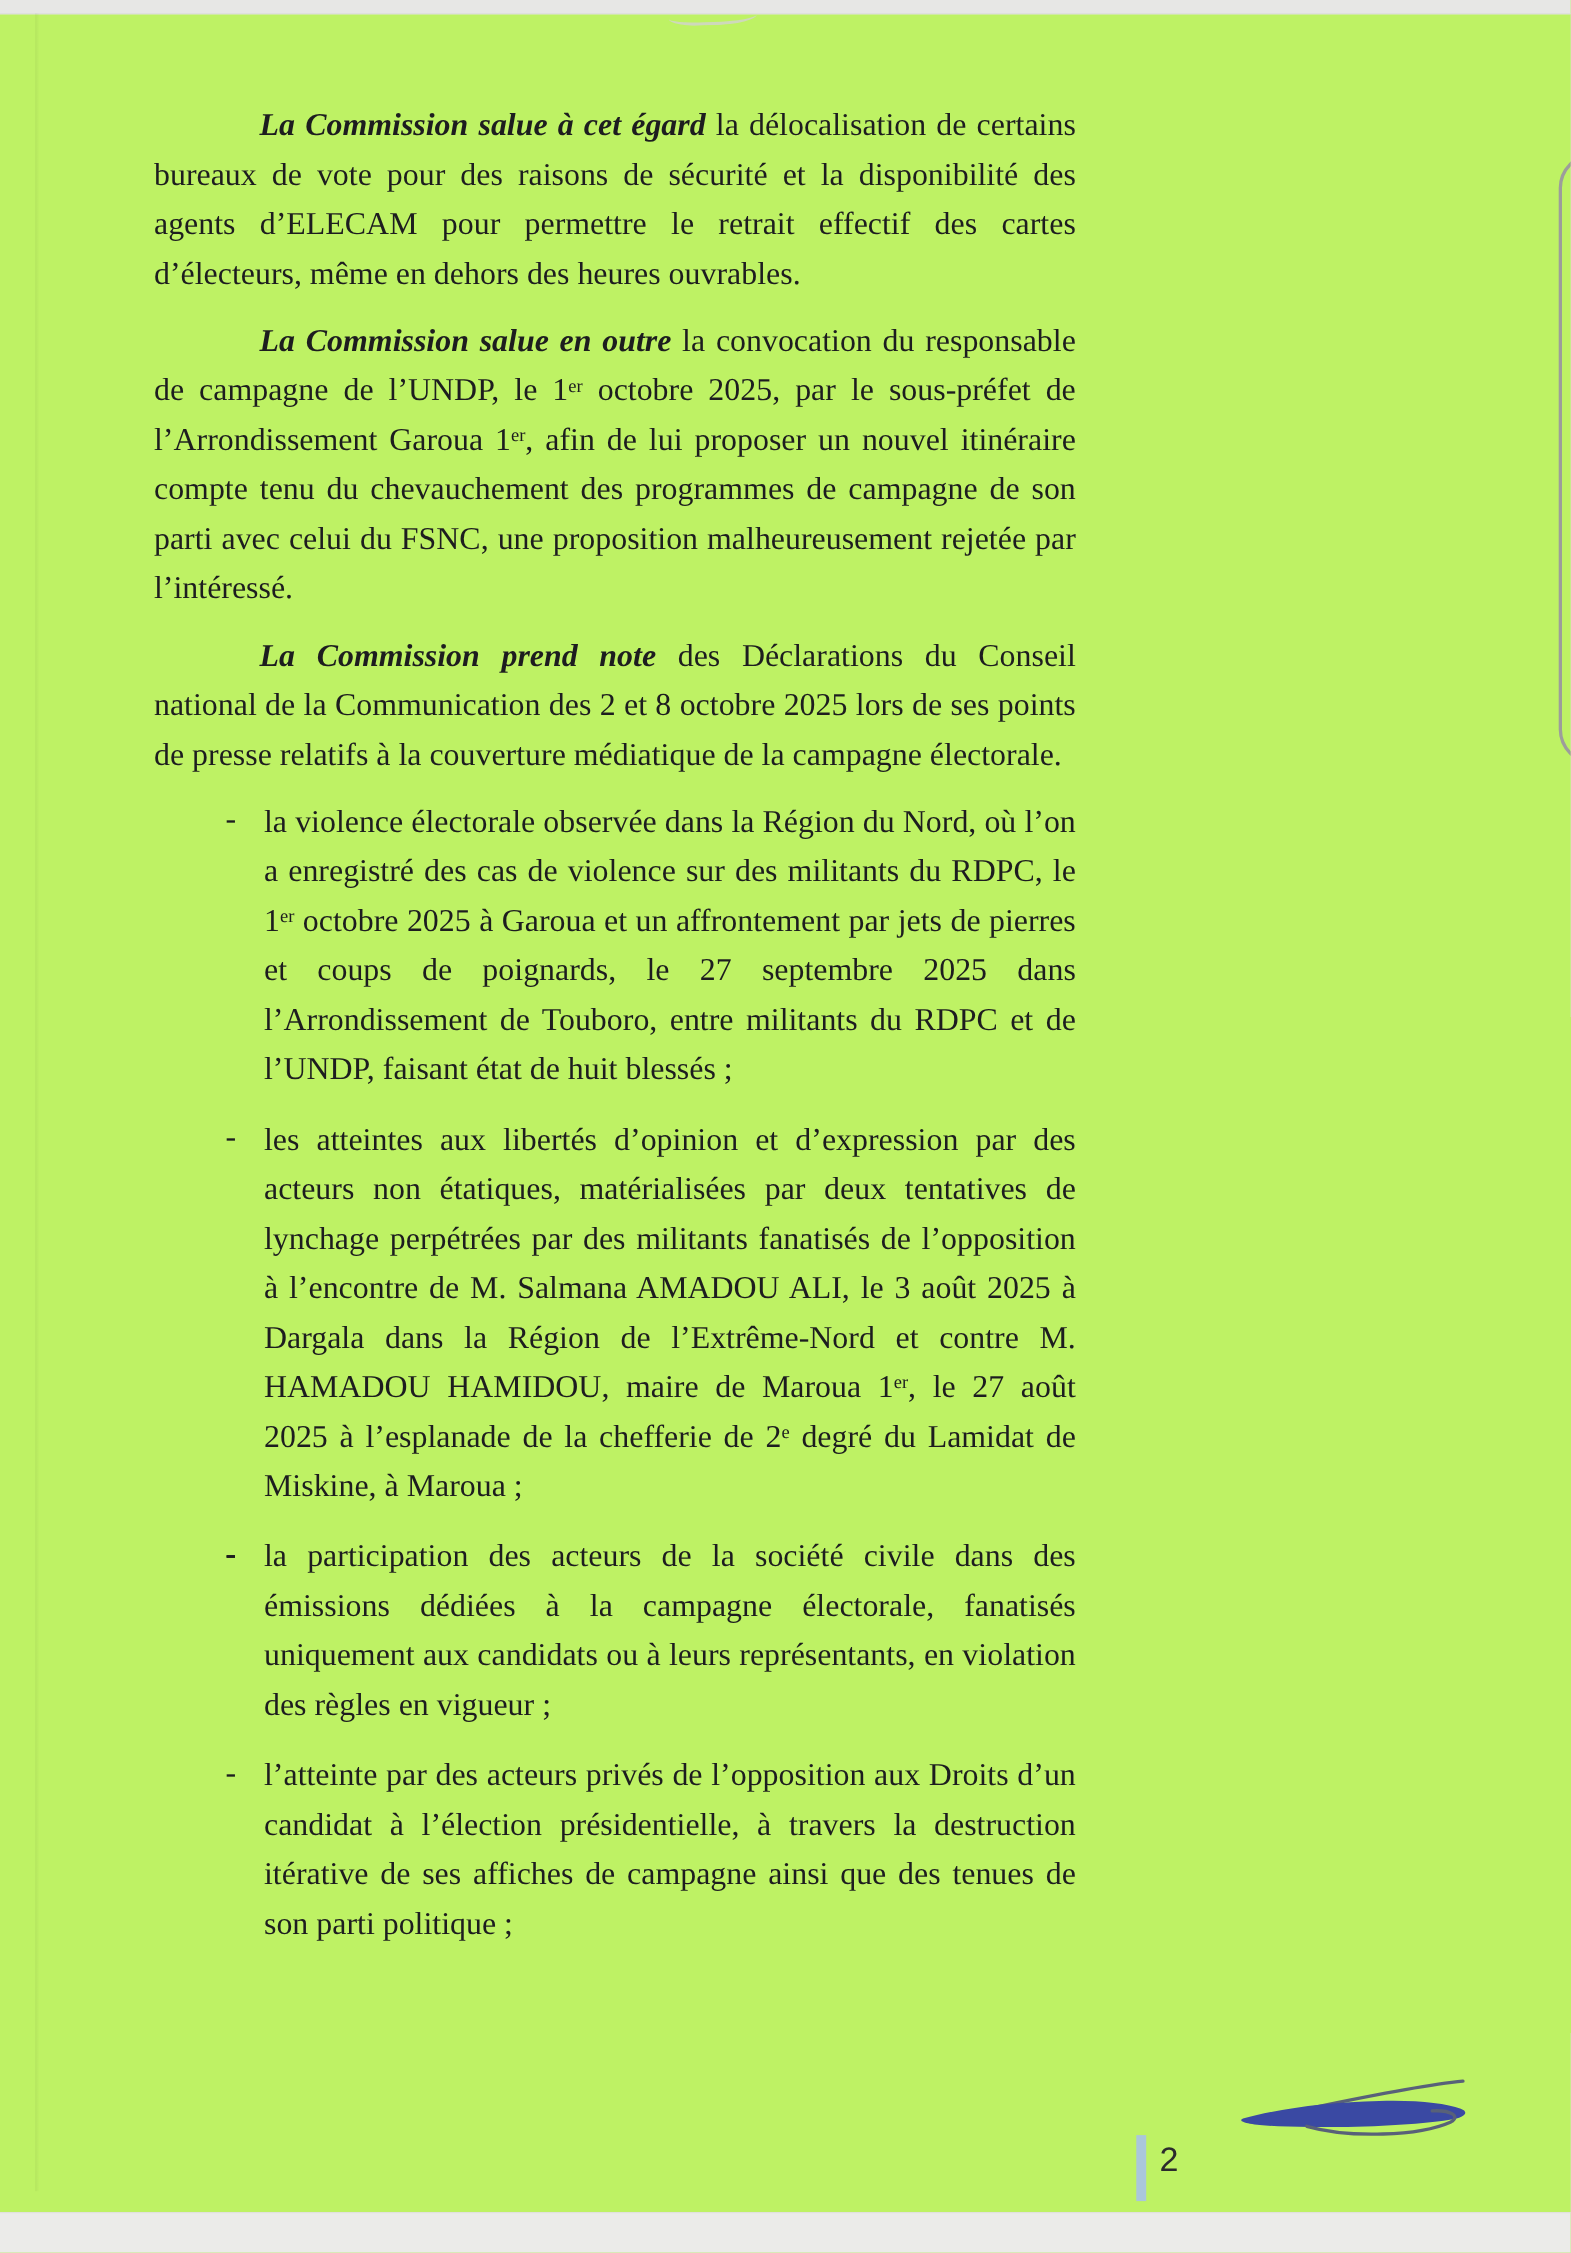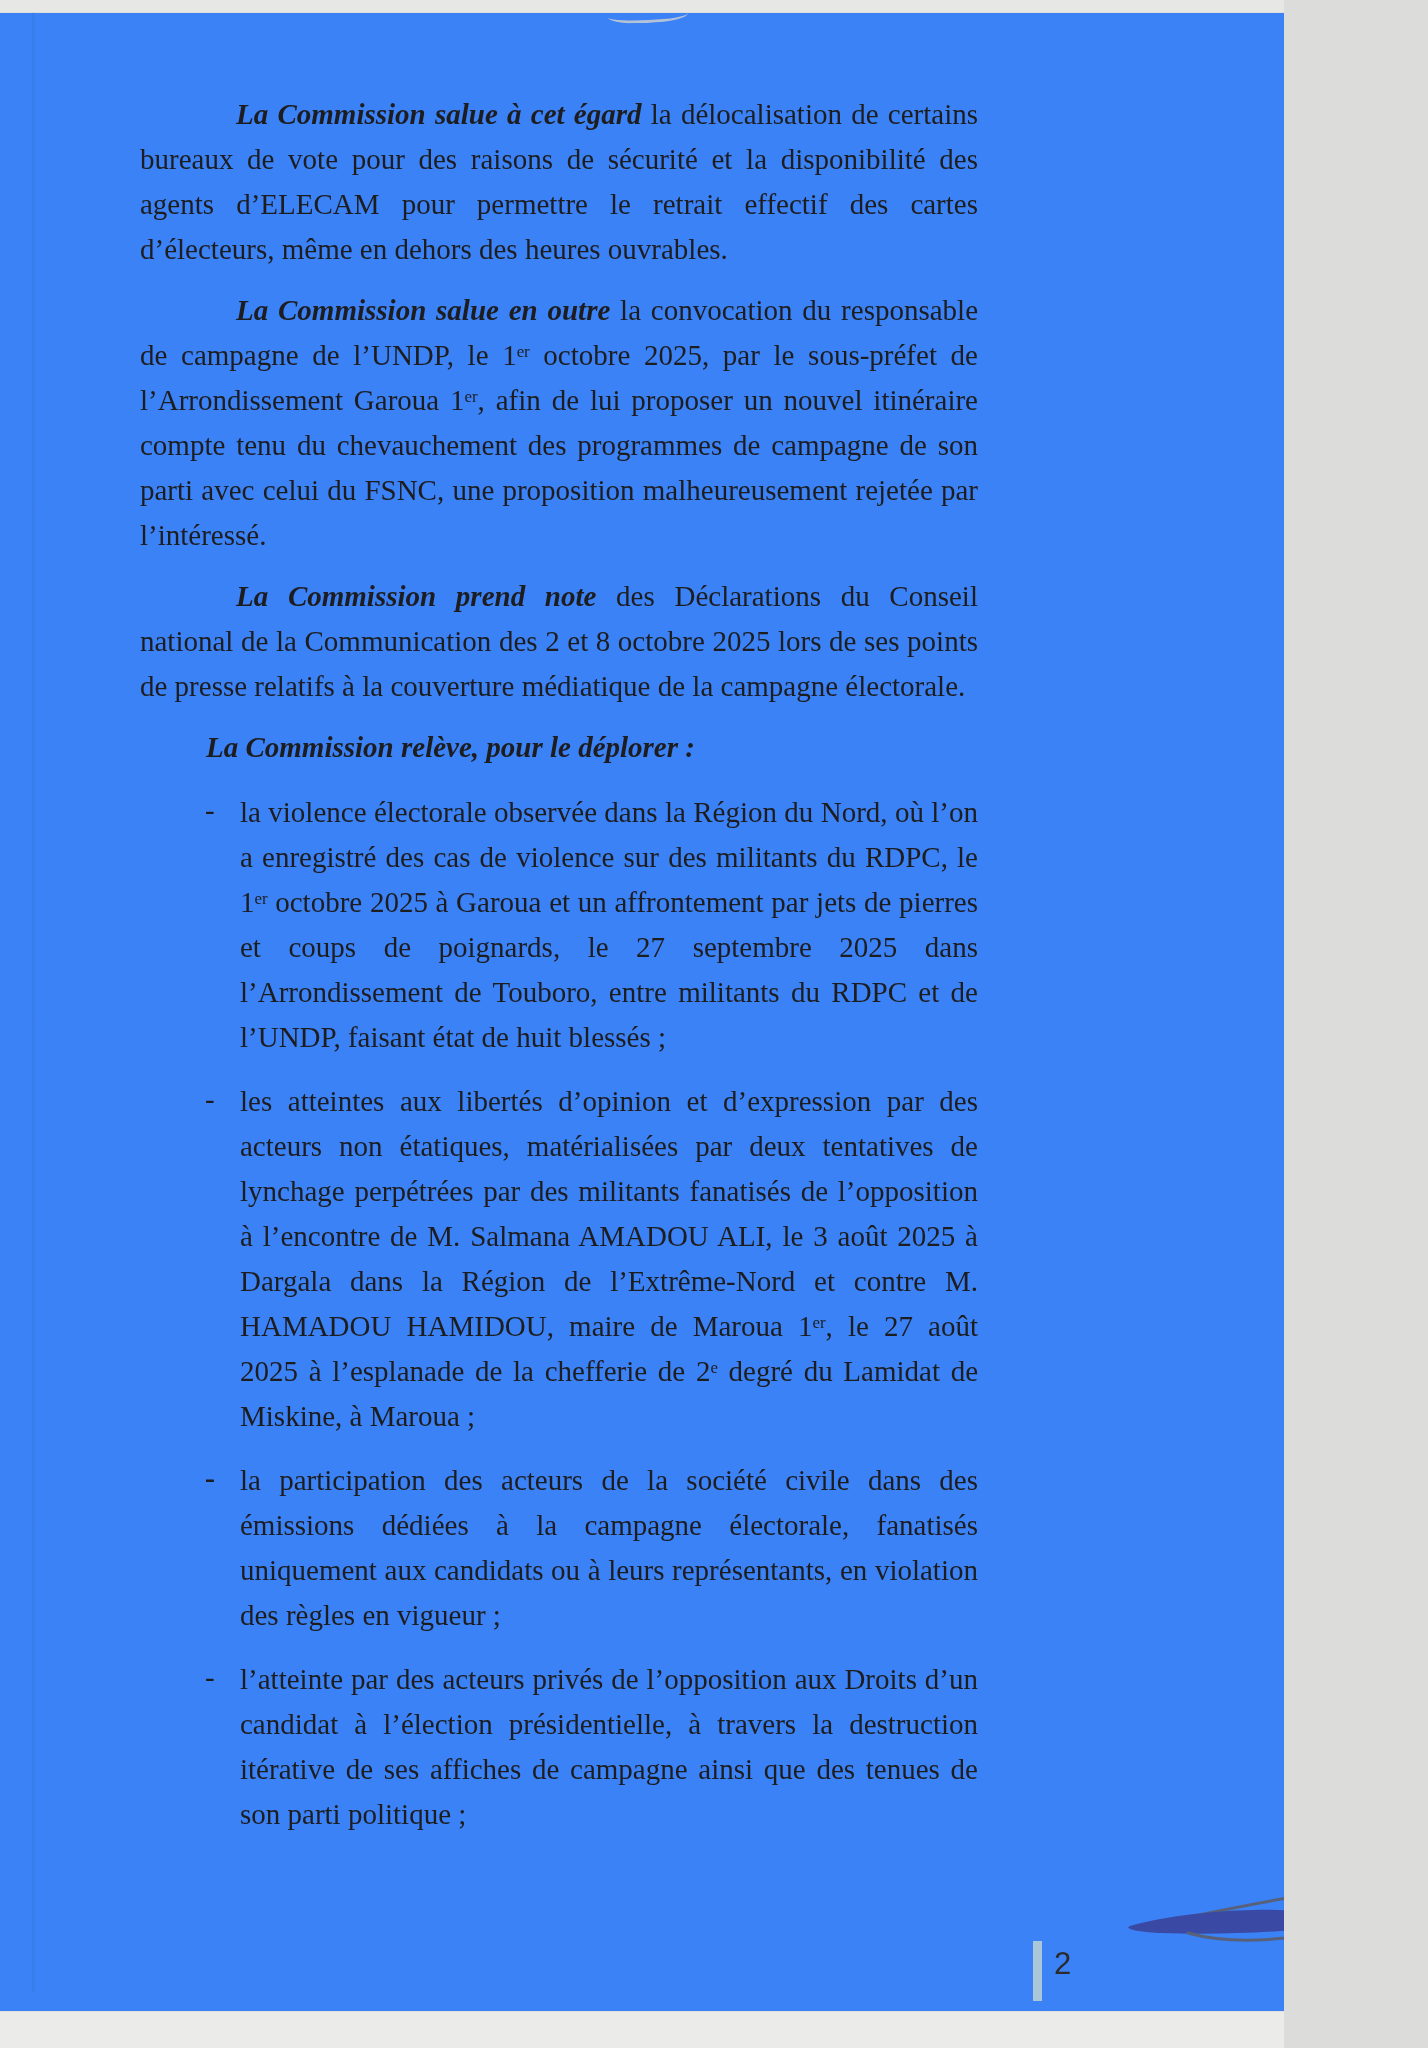--- a/index.html
+++ b/index.html
@@ -1,20 +1,19 @@
 <!DOCTYPE html>
 <html><head>
 <meta charset="utf-8">
 <style>
   html,body { margin:0; padding:0; background:#dcdcda; }
   .screen {
-    position:relative; width:1268px; height:2048px;
-    background:#3b82f6; overflow:hidden;
+    position:relative; width:1428px; height:2048px;
+    background:#bef264; overflow:hidden;
     font-family:"Liberation Serif", serif;
-    padding-left:16px;
   }
   .top-band {
     position:absolute; top:0; left:0; width:100%; height:12px;
     background:#e7e7e5; border-bottom:1px solid #dddddb;
   }
   .bottom-band {
     position:absolute; bottom:0; left:0; width:100%; height:36px;
     background:#ebebe9; border-top:1px solid #e0e0de;
   }
   .left-shade {
@@ -66,21 +65,20 @@
 
 <div class="screen">
   <div class="top-band"></div>
   <div class="left-shade"></div>
   <div class="smudge"></div>
 
   <div class="content">
     <p class="para"><span class="lead">La Commission salue à cet égard</span><span> la délocalisation de certains bureaux de vote pour des raisons de sécurité et la disponibilité des agents d’ELECAM pour permettre le retrait effectif des cartes d’électeurs, même en dehors des heures ouvrables.</span></p>
     <p class="para"><span class="lead">La Commission salue en outre</span><span> la convocation du responsable de campagne de l’UNDP, le 1</span><span class="sup">er</span><span> octobre 2025, par le sous-préfet de l’Arrondissement Garoua 1</span><span class="sup">er</span><span>, afin de lui proposer un nouvel itinéraire compte tenu du chevauchement des programmes de campagne de son parti avec celui du FSNC, une proposition malheureusement rejetée par l’intéressé.</span></p>
     <p class="para"><span class="lead">La Commission prend note</span><span> des Déclarations du Conseil national de la Communication des 2 et 8 octobre 2025 lors de ses points de presse relatifs à la couverture médiatique de la campagne électorale.</span></p>
-    <p class="para heading"><span class="lead">La Commission relève, pour le déplorer :</span></p>
 
     <ul class="bullets">
       <li class="bullet">
         <span class="marker">-</span>
         <span><span>la violence électorale observée dans la Région du Nord, où l’on a enregistré des cas de violence sur des militants du RDPC, le 1</span><span class="sup">er</span><span> octobre 2025 à Garoua et un affrontement par jets de pierres et coups de poignards, le 27 septembre 2025 dans l’Arrondissement de Touboro, entre militants du RDPC et de l’UNDP, faisant état de huit blessés ;</span></span>
       </li>
       <li class="bullet">
         <span class="marker">-</span>
         <span><span>les atteintes aux libertés d’opinion et d’expression par des acteurs non étatiques, matérialisées par deux tentatives de lynchage perpétrées par des militants fanatisés de l’opposition à l’encontre de M. Salmana AMADOU ALI, le 3 août 2025 à Dargala dans la Région de l’Extrême-Nord et contre M. HAMADOU HAMIDOU, maire de Maroua 1</span><span class="sup">er</span><span>, le 27 août 2025 à l’esplanade de la chefferie de 2</span><span class="sup">e</span><span> degré du Lamidat de Miskine, à Maroua ;</span></span>
       </li>

